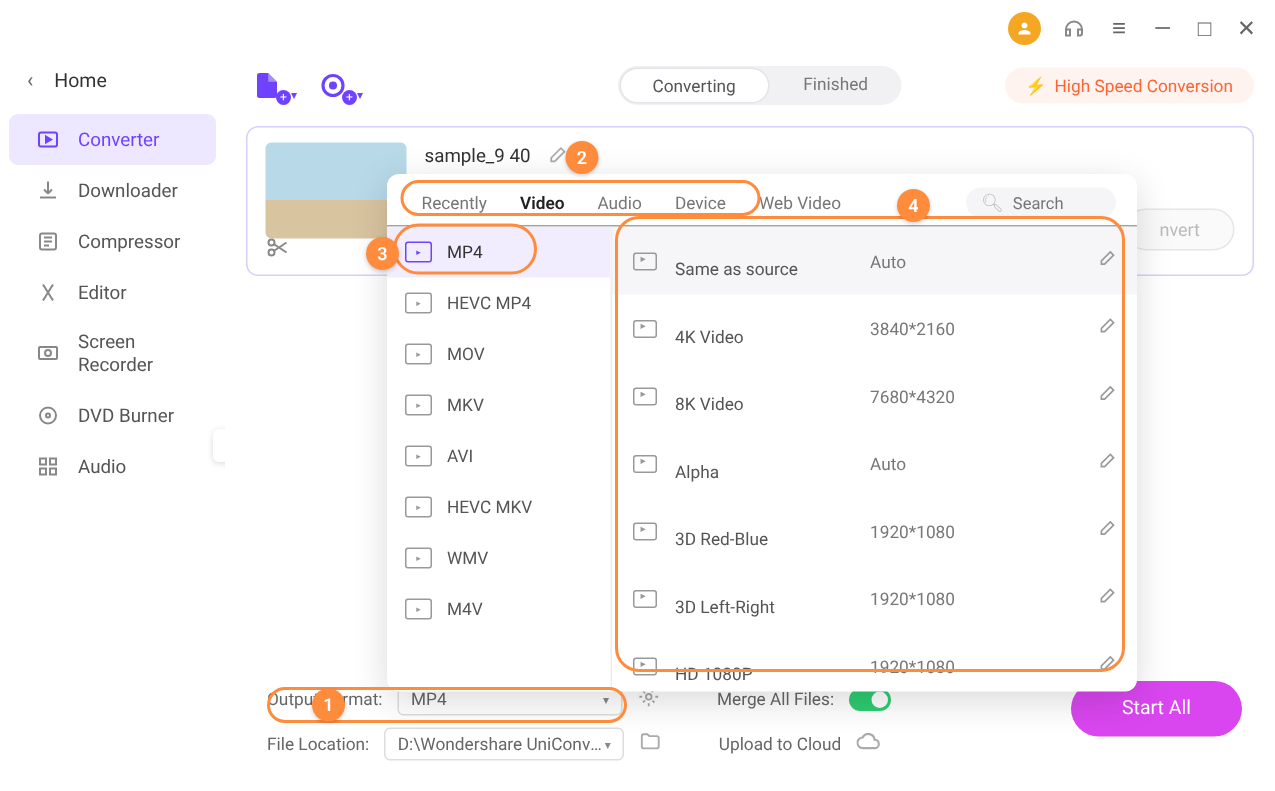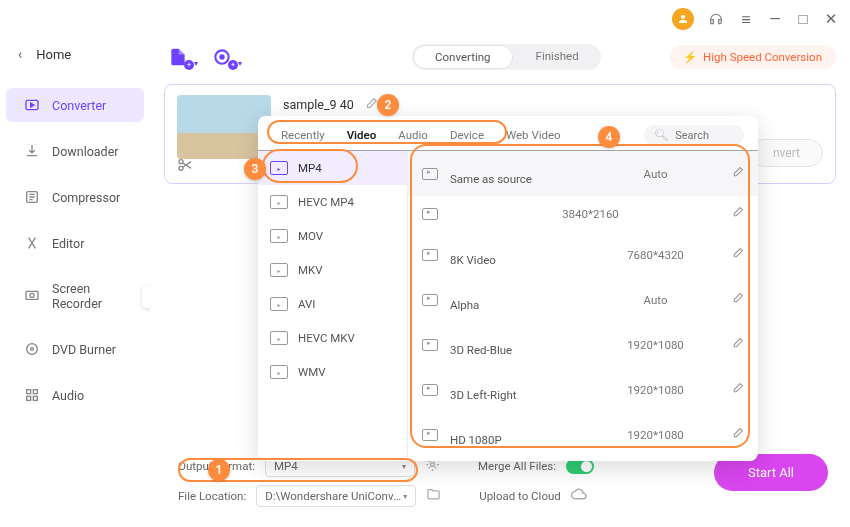--- a/index.html
+++ b/index.html
@@ -6,21 +6,21 @@
 body { width: 850px; height: 527px; background: #fff; overflow: hidden; position: relative; }
 .titlebar { height: 38px; display: flex; justify-content: flex-end; align-items: center; padding-right: 12px; gap: 14px; }
 .titlebar .user-icon { width: 22px; height: 22px; border-radius: 50%; background: #f5a623; display: flex; align-items: center; justify-content: center; }
 .titlebar .user-icon svg { width: 12px; height: 12px; fill: #fff; }
 .titlebar .icon { width: 16px; height: 16px; color: #666; cursor: pointer; display: flex; align-items: center; justify-content: center; }
 .titlebar .winbtn { font-size: 15px; color: #666; cursor: default; width: 14px; text-align: center; }
 .layout { display: flex; height: calc(100% - 38px); }
 .sidebar { width: 150px; padding-top: 0; position: relative; }
 .home-row { display: flex; align-items: center; gap: 14px; padding: 8px 10px 14px 18px; font-size: 13px; color: #333; }
 .home-row .back { font-size: 14px; color: #666; cursor: pointer; }
-.nav-item { display: flex; align-items: center; gap: 12px; padding: 9px 12px 9px 18px; font-size: 12.5px; color: #555; cursor: pointer; border-radius: 6px; margin: 12px 6px; }
+.nav-item { display: flex; align-items: center; gap: 12px; padding: 9px 12px 9px 18px; font-size: 12.5px; color: #555; cursor: pointer; border-radius: 6px; margin: 0 6px; }
 .nav-item.active { background: rgba(111,66,255,0.12); color: #6f42ff; }
 .nav-item .nicon { width: 16px; height: 16px; display: flex; align-items: center; justify-content: center; color: #888; }
 .nav-item.active .nicon { color: #6f42ff; }
 .collapse-handle { position: absolute; right: -10px; top: 248px; width: 18px; height: 22px; border-radius: 4px; background: #fff; box-shadow: 0 1px 4px rgba(0,0,0,0.15); display: flex; align-items: center; justify-content: center; font-size: 10px; color: #666; cursor: pointer; }
 .content { flex: 1; background: #fff; padding: 6px 14px 0 14px; position: relative; }
 .toolbar { display: flex; align-items: center; }
 .toolbtn { width: 28px; height: 26px; display: flex; align-items: center; justify-content: center; color: #6f42ff; cursor: pointer; position: relative; }
 .toolbtn:first-child { margin-right: 16px; }
 .toolbtn .caret { font-size: 8px; color: #6f42ff; position: absolute; right: -6px; bottom: 2px; }
 .segment { margin-left: 176px; display: flex; background: #f1f1f3; border-radius: 14px; overflow: hidden; font-size: 11.5px; }
@@ -45,21 +45,21 @@
 .fmt-item { display: flex; align-items: center; gap: 10px; padding: 10px 12px; font-size: 11.5px; color: #555; cursor: pointer; }
 .fmt-item.active { background: #f1edff; color: #333; }
 .fmt-item .ficon { width: 18px; height: 14px; border: 1.5px solid #999; border-radius: 2px; display: flex; align-items: center; justify-content: center; font-size: 6px; color: #999; }
 .fmt-item.active .ficon { border-color: #6f42ff; color: #6f42ff; }
 .res-list { flex: 1; overflow-y: auto; }
 .res-row { display: flex; align-items: center; padding: 10px 14px; font-size: 11.5px; color: #555; cursor: pointer; }
 .res-row:first-child { background: #f6f6f8; }
 .res-row .ricon { width: 16px; height: 12px; border: 1.2px solid #999; border-radius: 2px; margin-right: 12px; position: relative; }
 .res-row .ricon::after { content: "▸"; position: absolute; font-size: 7px; left: 4px; top: -1px; color: #999; }
 .res-row .rname { width: 130px; margin-top: 11px; }
-.res-row .rres { flex: 1; color: #777; text-align: center; }
+.res-row .rres { flex: 1; color: #777; }
 .res-row .redit { color: #999; cursor: pointer; }
 .footer { position: absolute; left: 0; right: 0; bottom: 0; padding: 8px 16px 12px 28px; font-size: 11.5px; color: #666; }
 .footer-row { display: flex; align-items: center; gap: 10px; margin-bottom: 8px; }
 .select-box { border: 1px solid #ddd; border-radius: 4px; padding: 3px 8px; width: 150px; display: flex; justify-content: space-between; align-items: center; font-size: 11.5px; cursor: pointer; }
 .select-box .caret2 { font-size: 8px; color: #888; }
 .toggle { width: 28px; height: 15px; background: #2ecc71; border-radius: 8px; position: relative; cursor: pointer; }
 .toggle::after { content: ""; position: absolute; right: 2px; top: 2px; width: 11px; height: 11px; background: #fff; border-radius: 50%; }
 .start-all { position: absolute; right: 22px; bottom: 36px; padding: 11px 34px; background: #d946ef; color: #fff; border-radius: 22px; font-size: 13px; cursor: pointer; }
 .callout { position: absolute; width: 22px; height: 22px; border-radius: 50%; background: #ff8b3d; color: #fff; font-size: 12px; font-weight: 600; display: flex; align-items: center; justify-content: center; z-index: 30; box-shadow: 0 1px 3px rgba(0,0,0,0.2); }
 .ring { position: absolute; border: 2.5px solid #ff8b3d; border-radius: 14px; z-index: 25; pointer-events: none; }
@@ -278,32 +278,37 @@
           <span>AVI</span>
         </div>
       <div class="fmt-item">
           <span class="ficon">▸</span>
           <span>HEVC MKV</span>
         </div>
       <div class="fmt-item">
           <span class="ficon">▸</span>
           <span>WMV</span>
         </div>
+      <div class="fmt-item">
+          <span class="ficon">▸</span>
+          <span>M4V</span>
+        </div>
     </div>
     <div class="res-list">
       <div class="res-row">
           <span class="ricon"></span>
           <span class="rname">Same as source</span>
           <span class="rres">Auto</span>
           <span class="redit"><svg width="13" height="13" viewBox="0 0 24 24" fill="none" stroke="#999" stroke-width="2">
               <path d="M17 3l4 4-11 11H6v-4L17 3z"></path>
             </svg></span>
         </div>
       <div class="res-row">
           <span class="ricon"></span>
+          <span class="rname">4K Video</span>
           <span class="rres">3840*2160</span>
           <span class="redit"><svg width="13" height="13" viewBox="0 0 24 24" fill="none" stroke="#999" stroke-width="2">
               <path d="M17 3l4 4-11 11H6v-4L17 3z"></path>
             </svg></span>
         </div>
       <div class="res-row">
           <span class="ricon"></span>
           <span class="rname">8K Video</span>
           <span class="rres">7680*4320</span>
           <span class="redit"><svg width="13" height="13" viewBox="0 0 24 24" fill="none" stroke="#999" stroke-width="2">

